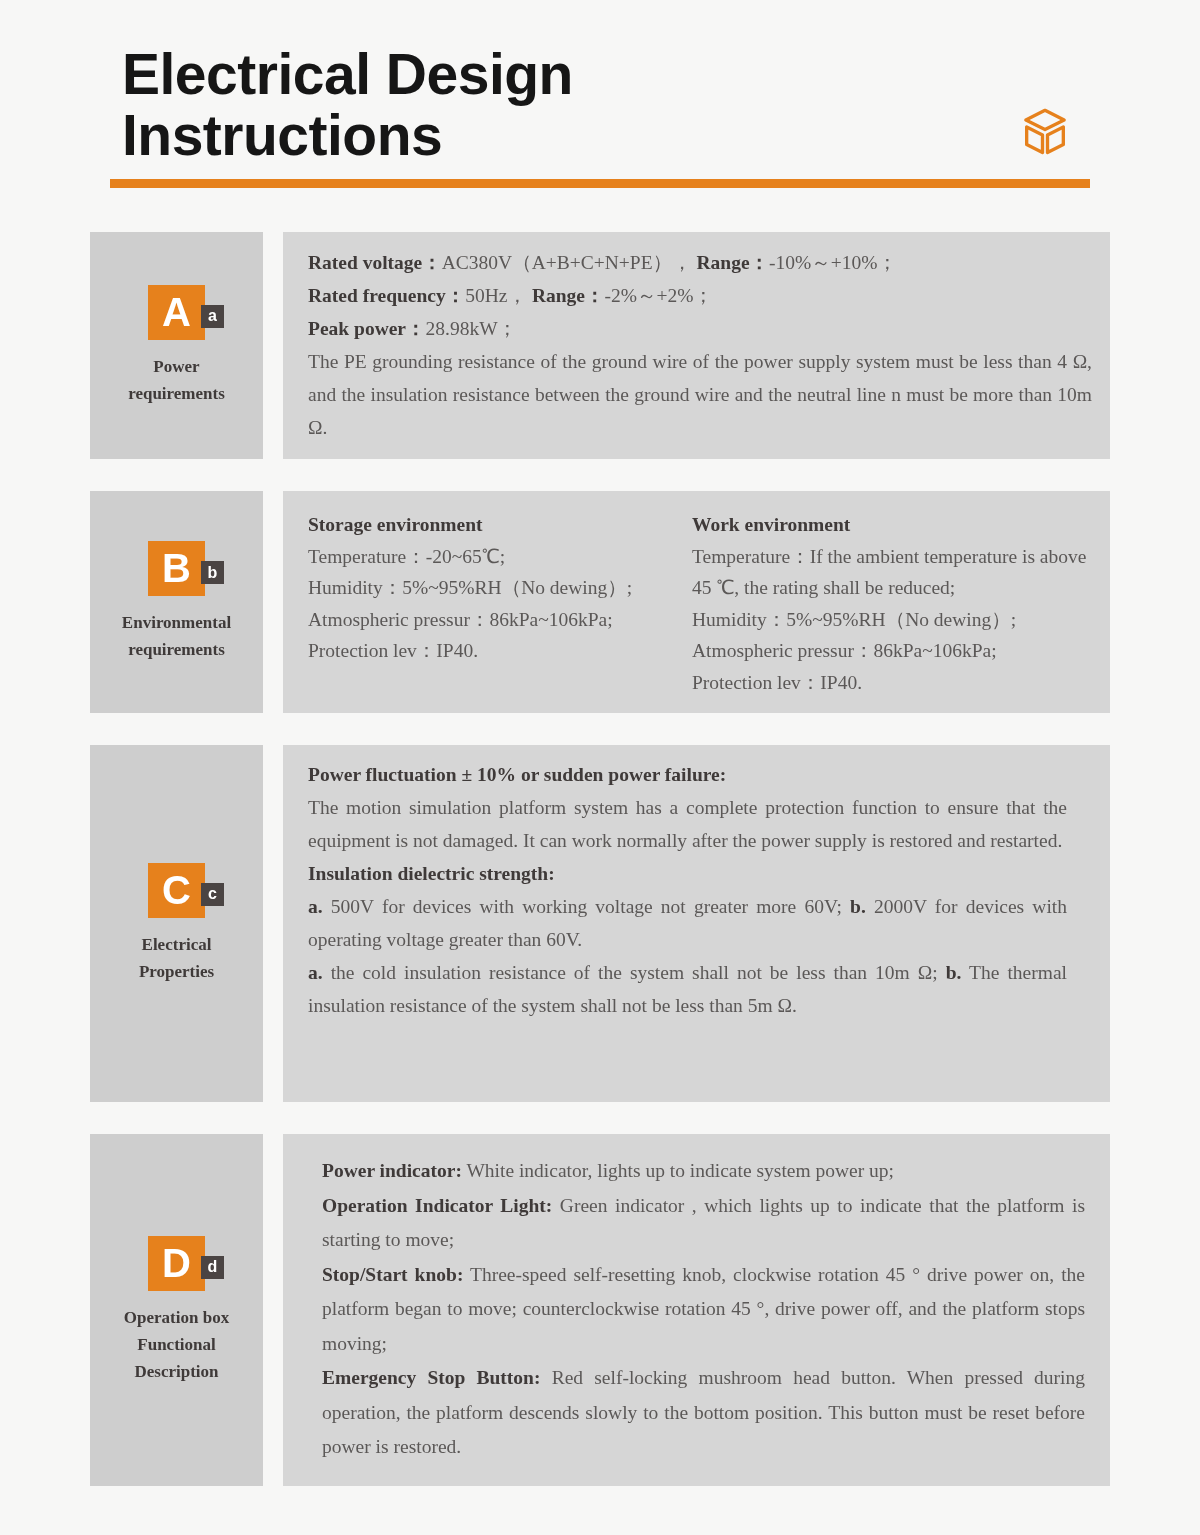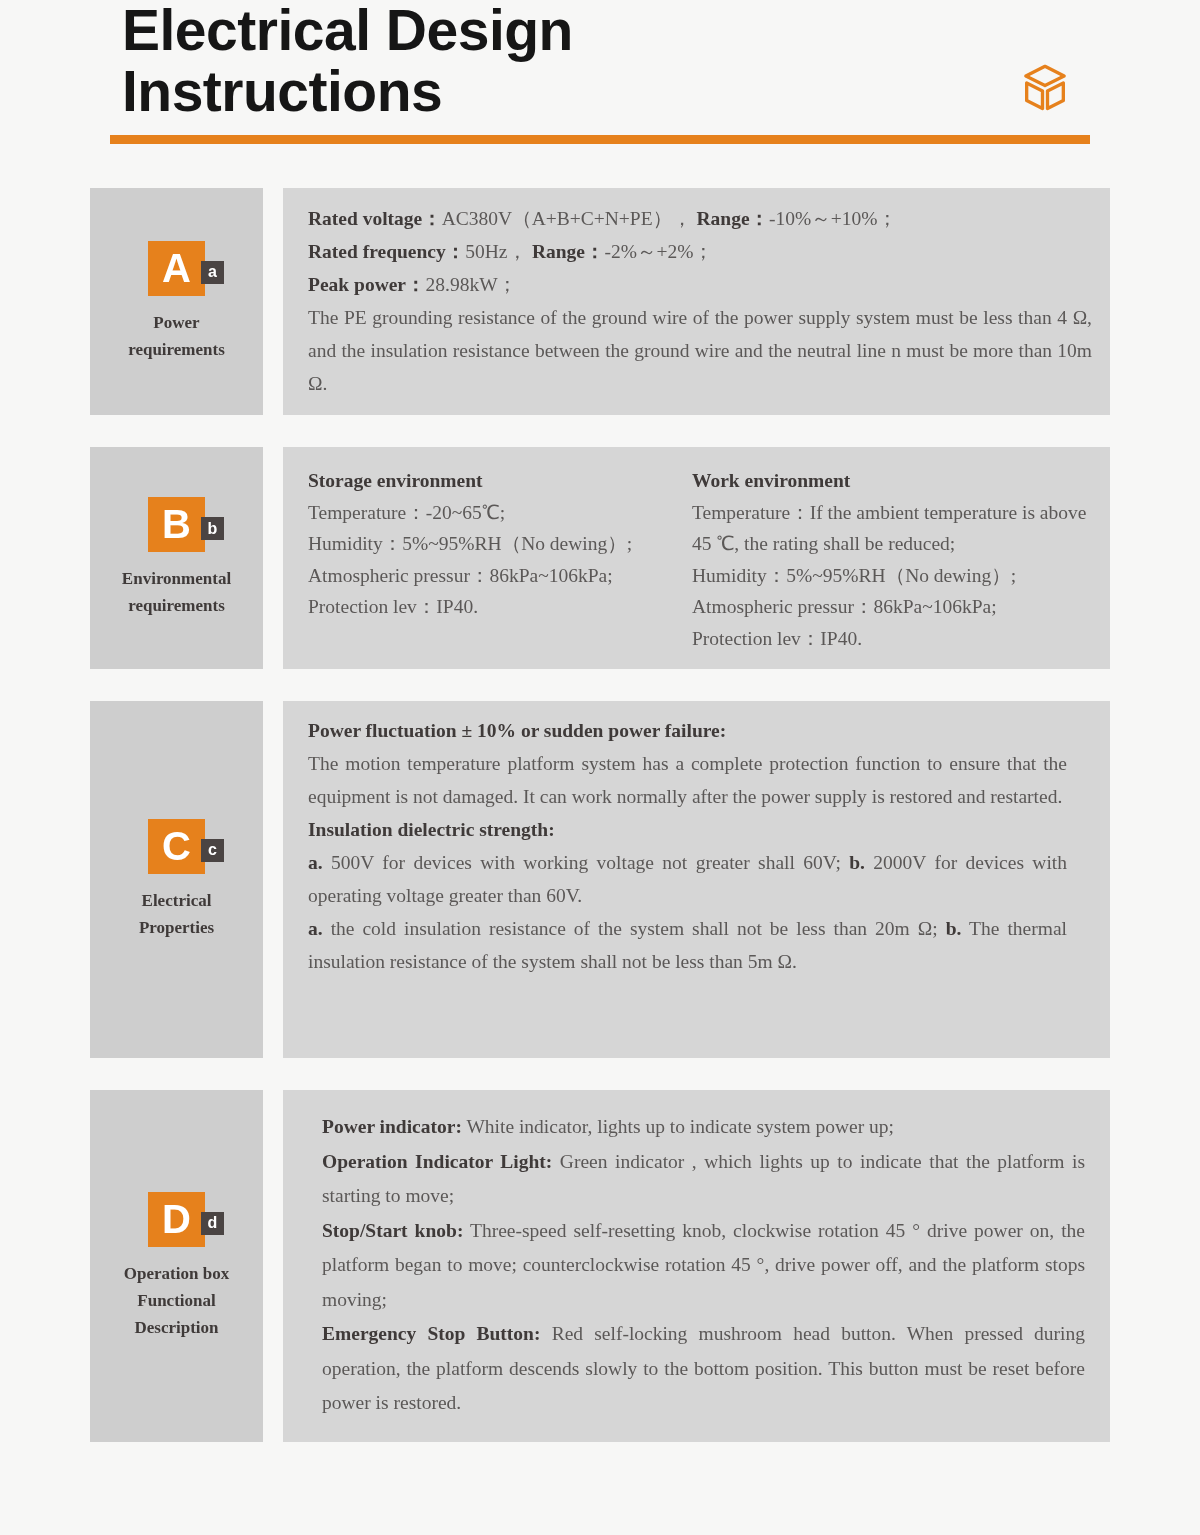--- a/index.html
+++ b/index.html
@@ -5,21 +5,21 @@
   html,body{margin:0;padding:0;}
   body{
     width:1200px;height:1535px;
     background:#F7F7F6;
     font-family:"Liberation Serif", serif;
     -webkit-font-smoothing:antialiased;
   }
   .page{position:relative;width:1200px;height:1535px;overflow:hidden;}
 
   
-  .header{margin:0 110px;}
+  .header{margin:0 110px;padding-top:44px;}
   .header-top{display:flex;justify-content:space-between;align-items:flex-end;}
   .page-title{
     margin:0;padding-left:12px;
     font-family:"Liberation Sans", sans-serif;
     font-weight:700;font-size:57px;line-height:61px;
     letter-spacing:-0.5px;color:#161616;
   }
   .cube-icon{width:50px;height:56px;margin:0 20px 6px 0;}
   .header-rule{height:9px;margin-top:13px;background:var(--accent);}
 
@@ -139,24 +139,24 @@
       <section class="row sec-c">
         <aside class="label-col">
           <div class="letter-wrap">
             <div class="big-letter">C</div>
             <div class="small-letter">c</div>
           </div>
           <div class="label-text">Electrical<br>Properties</div>
         </aside>
         <div class="content-col">
           <p><b class="seg-b">Power fluctuation ± 10% or sudden power failure:</b></p>
-          <p class="justify"><span class="seg-r">The motion temperature platform system has a complete protection function to ensure that the equipment is not damaged. It can work normally after the power supply is restored and restarted.</span></p>
+          <p class="justify"><span class="seg-r">The motion simulation platform system has a complete protection function to ensure that the equipment is not damaged. It can work normally after the power supply is restored and restarted.</span></p>
           <p><b class="seg-b">Insulation dielectric strength:</b></p>
-          <p class="justify"><b class="seg-b">a.</b><span class="seg-r"> 500V for devices with working voltage not greater shall 60V; </span><b class="seg-b">b.</b><span class="seg-r"> 2000V for devices with operating voltage greater than 60V.</span></p>
-          <p class="justify"><b class="seg-b"> a.</b><span class="seg-r"> the cold insulation resistance of the system shall not be less than 20m Ω; </span><b class="seg-b">b.</b><span class="seg-r"> The thermal insulation resistance of the system shall not be less than 5m Ω.</span></p>
+          <p class="justify"><b class="seg-b">a.</b><span class="seg-r"> 500V for devices with working voltage not greater more 60V; </span><b class="seg-b">b.</b><span class="seg-r"> 2000V for devices with operating voltage greater than 60V.</span></p>
+          <p class="justify"><b class="seg-b"> a.</b><span class="seg-r"> the cold insulation resistance of the system shall not be less than 10m Ω; </span><b class="seg-b">b.</b><span class="seg-r"> The thermal insulation resistance of the system shall not be less than 5m Ω.</span></p>
         </div>
       </section>
       <section class="row sec-d">
         <aside class="label-col">
           <div class="letter-wrap">
             <div class="big-letter">D</div>
             <div class="small-letter">d</div>
           </div>
           <div class="label-text">Operation box<br>Functional<br>Description</div>
         </aside>

